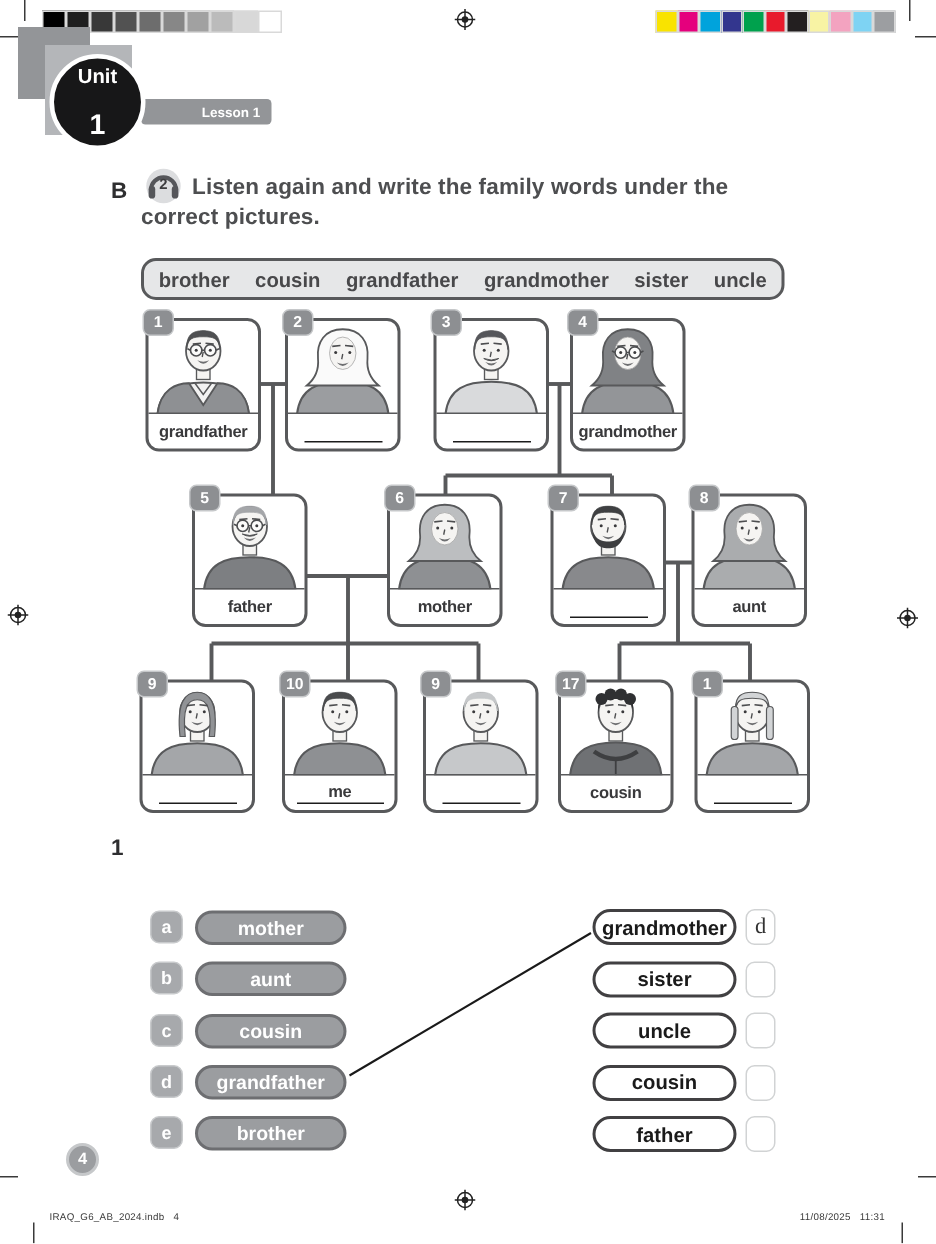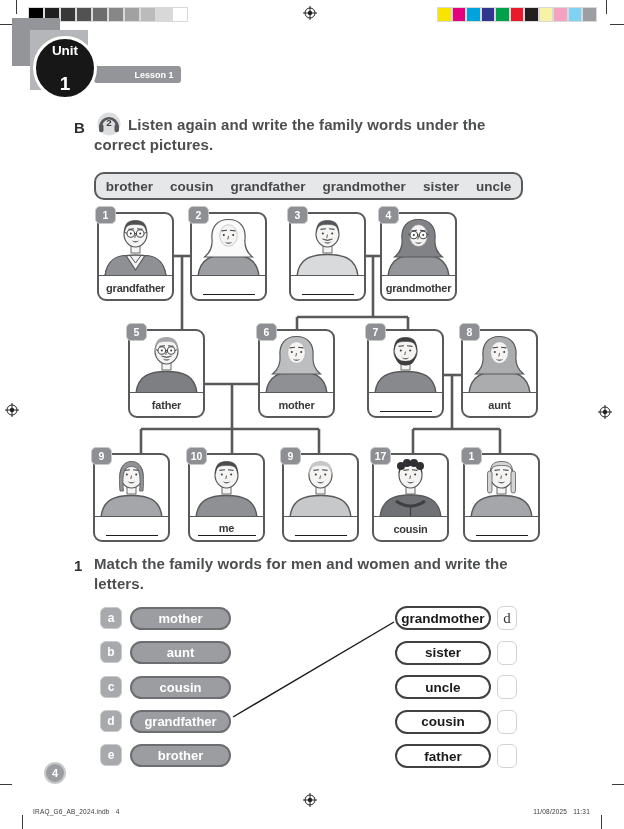--- a/index.html
+++ b/index.html
@@ -437,21 +437,20 @@
             <path d="M32.5,24.2 Q36.5,28.7 40.5,24.2 Q36.5,26 32.5,24.2 Z" fill="#6e6f71"></path>
           </svg>
         </div>
         <div class="label-strip">
           <div class="blank-line"></div>
         </div>
       </div>
     </div>
 
   <span class="ex-letter" style="left:74px;top:557px;">1</span>
-  <p class="instruction" id="ex1-instruction">Match the family words for men and women and write the letters.</p>
 
   <div id="match-items">
       <div class="letter-badge" style="top: 607px;">a</div>
       <div class="gray-pill" style="top: 607px;">mother</div>
       <div class="letter-badge" style="top: 641.25px;">b</div>
       <div class="gray-pill" style="top: 641.25px;">aunt</div>
       <div class="letter-badge" style="top: 675.5px;">c</div>
       <div class="gray-pill" style="top: 675.5px;">cousin</div>
       <div class="letter-badge" style="top: 709.75px;">d</div>
       <div class="gray-pill" style="top: 709.75px;">grandfather</div>

